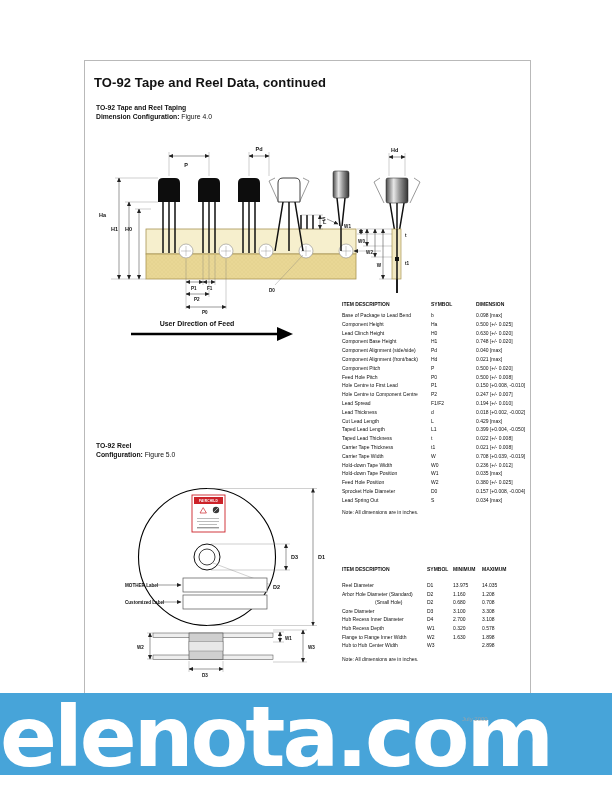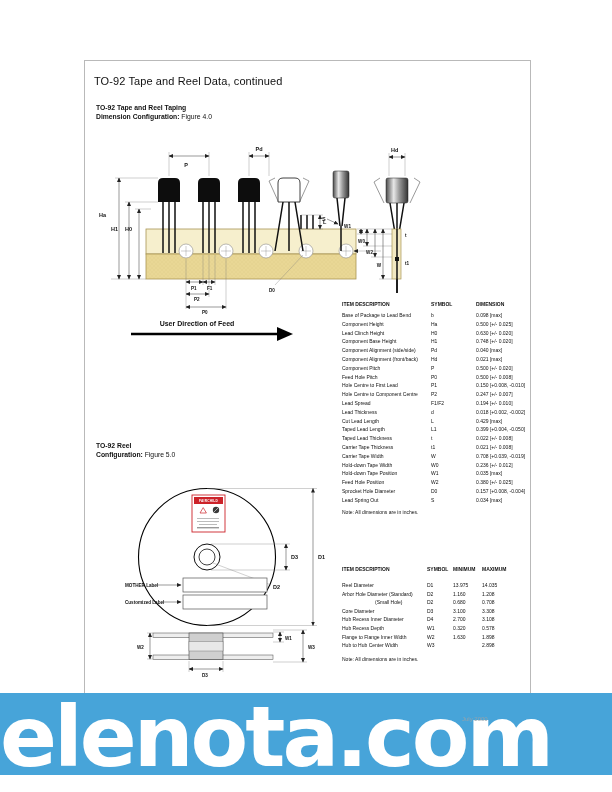--- a/index.html
+++ b/index.html
@@ -1,21 +1,21 @@
 <!DOCTYPE html>
 <html><head>
 <meta charset="utf-8">
 <style>
   html,body{margin:0;padding:0;background:#ffffff;}
   .screen{position:relative;width:612px;height:792px;background:#ffffff;overflow:hidden;
           font-family:"Liberation Sans",sans-serif;color:#111;}
   .page{position:absolute;left:84px;top:60px;width:445px;height:650px;background:#fff;
         border:1px solid #b9b9b9;}
   .abs{position:absolute;}
-  .title{left:9px;top:14px;font-size:11px;font-weight:normal;letter-spacing:.1px;}
+  .title{left:9px;top:14px;font-size:13px;font-weight:bold;letter-spacing:.1px;}
   .subhead{font-size:6.8px;font-weight:bold;line-height:8.8px;}
   .subhead .normal{font-weight:normal;}
   
   .thead,.trow{display:flex;font-size:5px;line-height:6px;}
   .thead{font-weight:bold;}
   .tcell{display:block;overflow:hidden;white-space:nowrap;box-sizing:border-box;}
   .t1 .trow{height:8.8px;}
   .t1 .c0,.t1h .c0{width:89px;}
   .t1 .c1,.t1h .c1{width:45px;}
   .t1 .c2,.t1h .c2{width:56px;}

